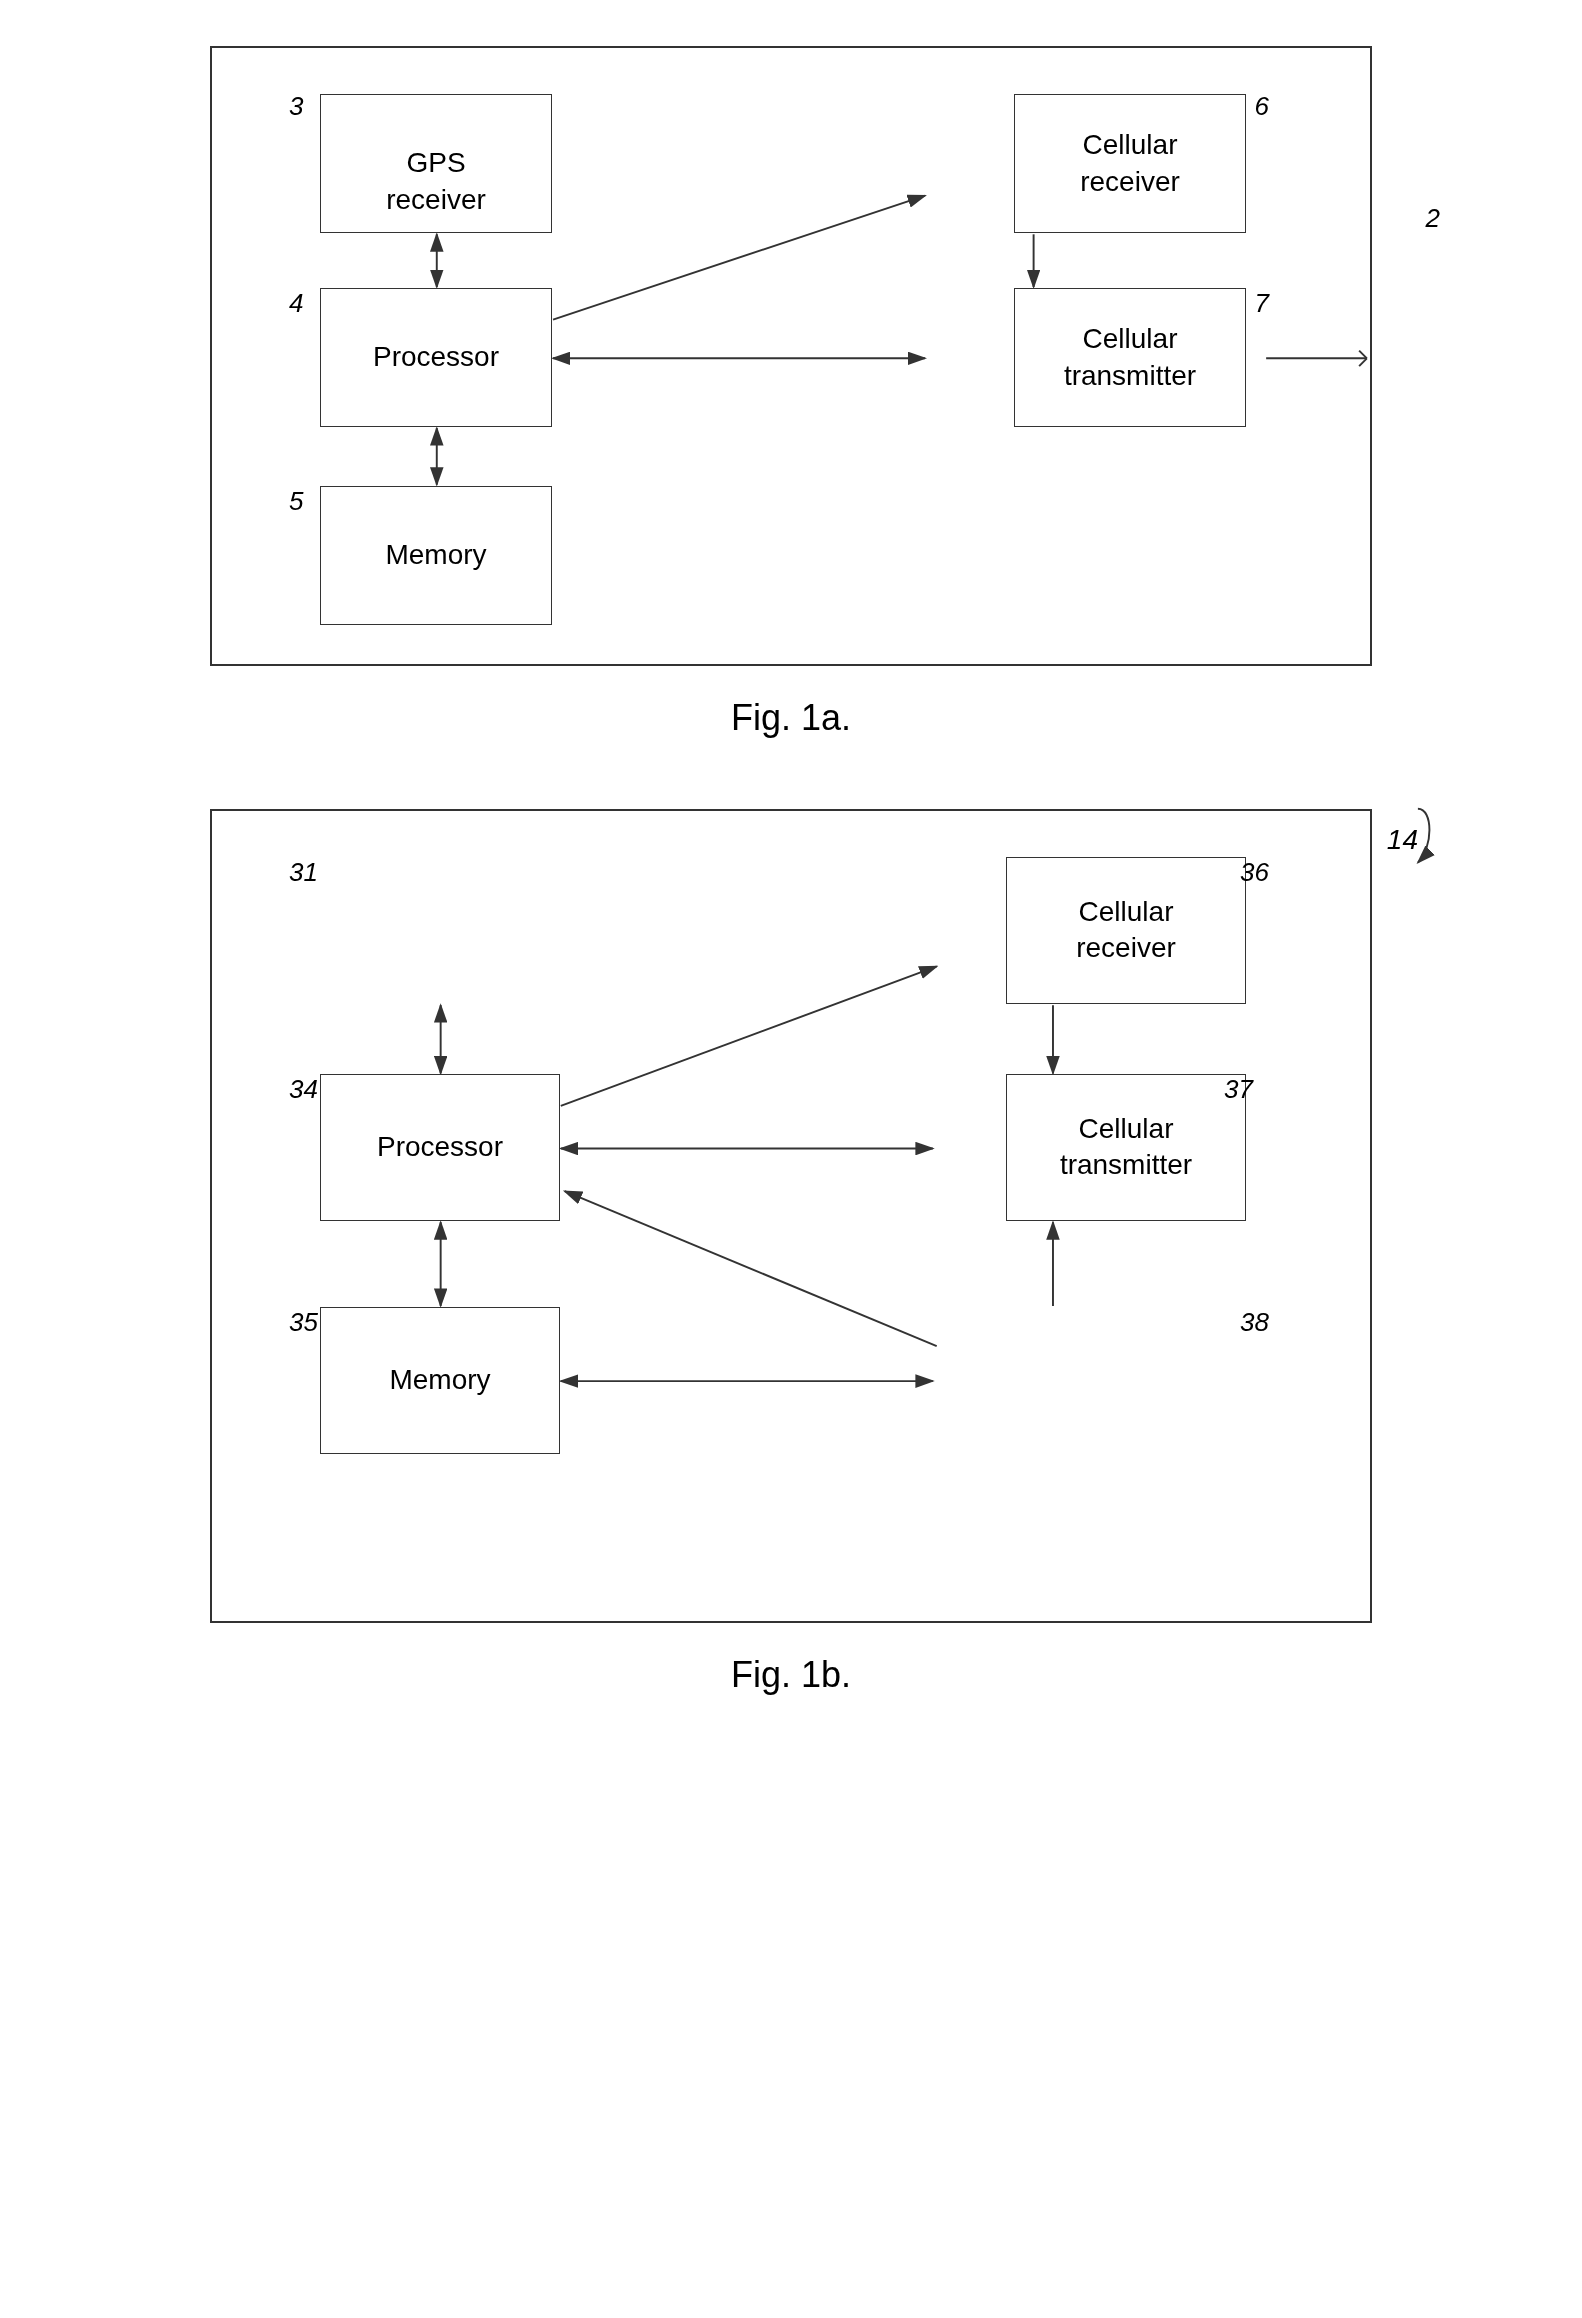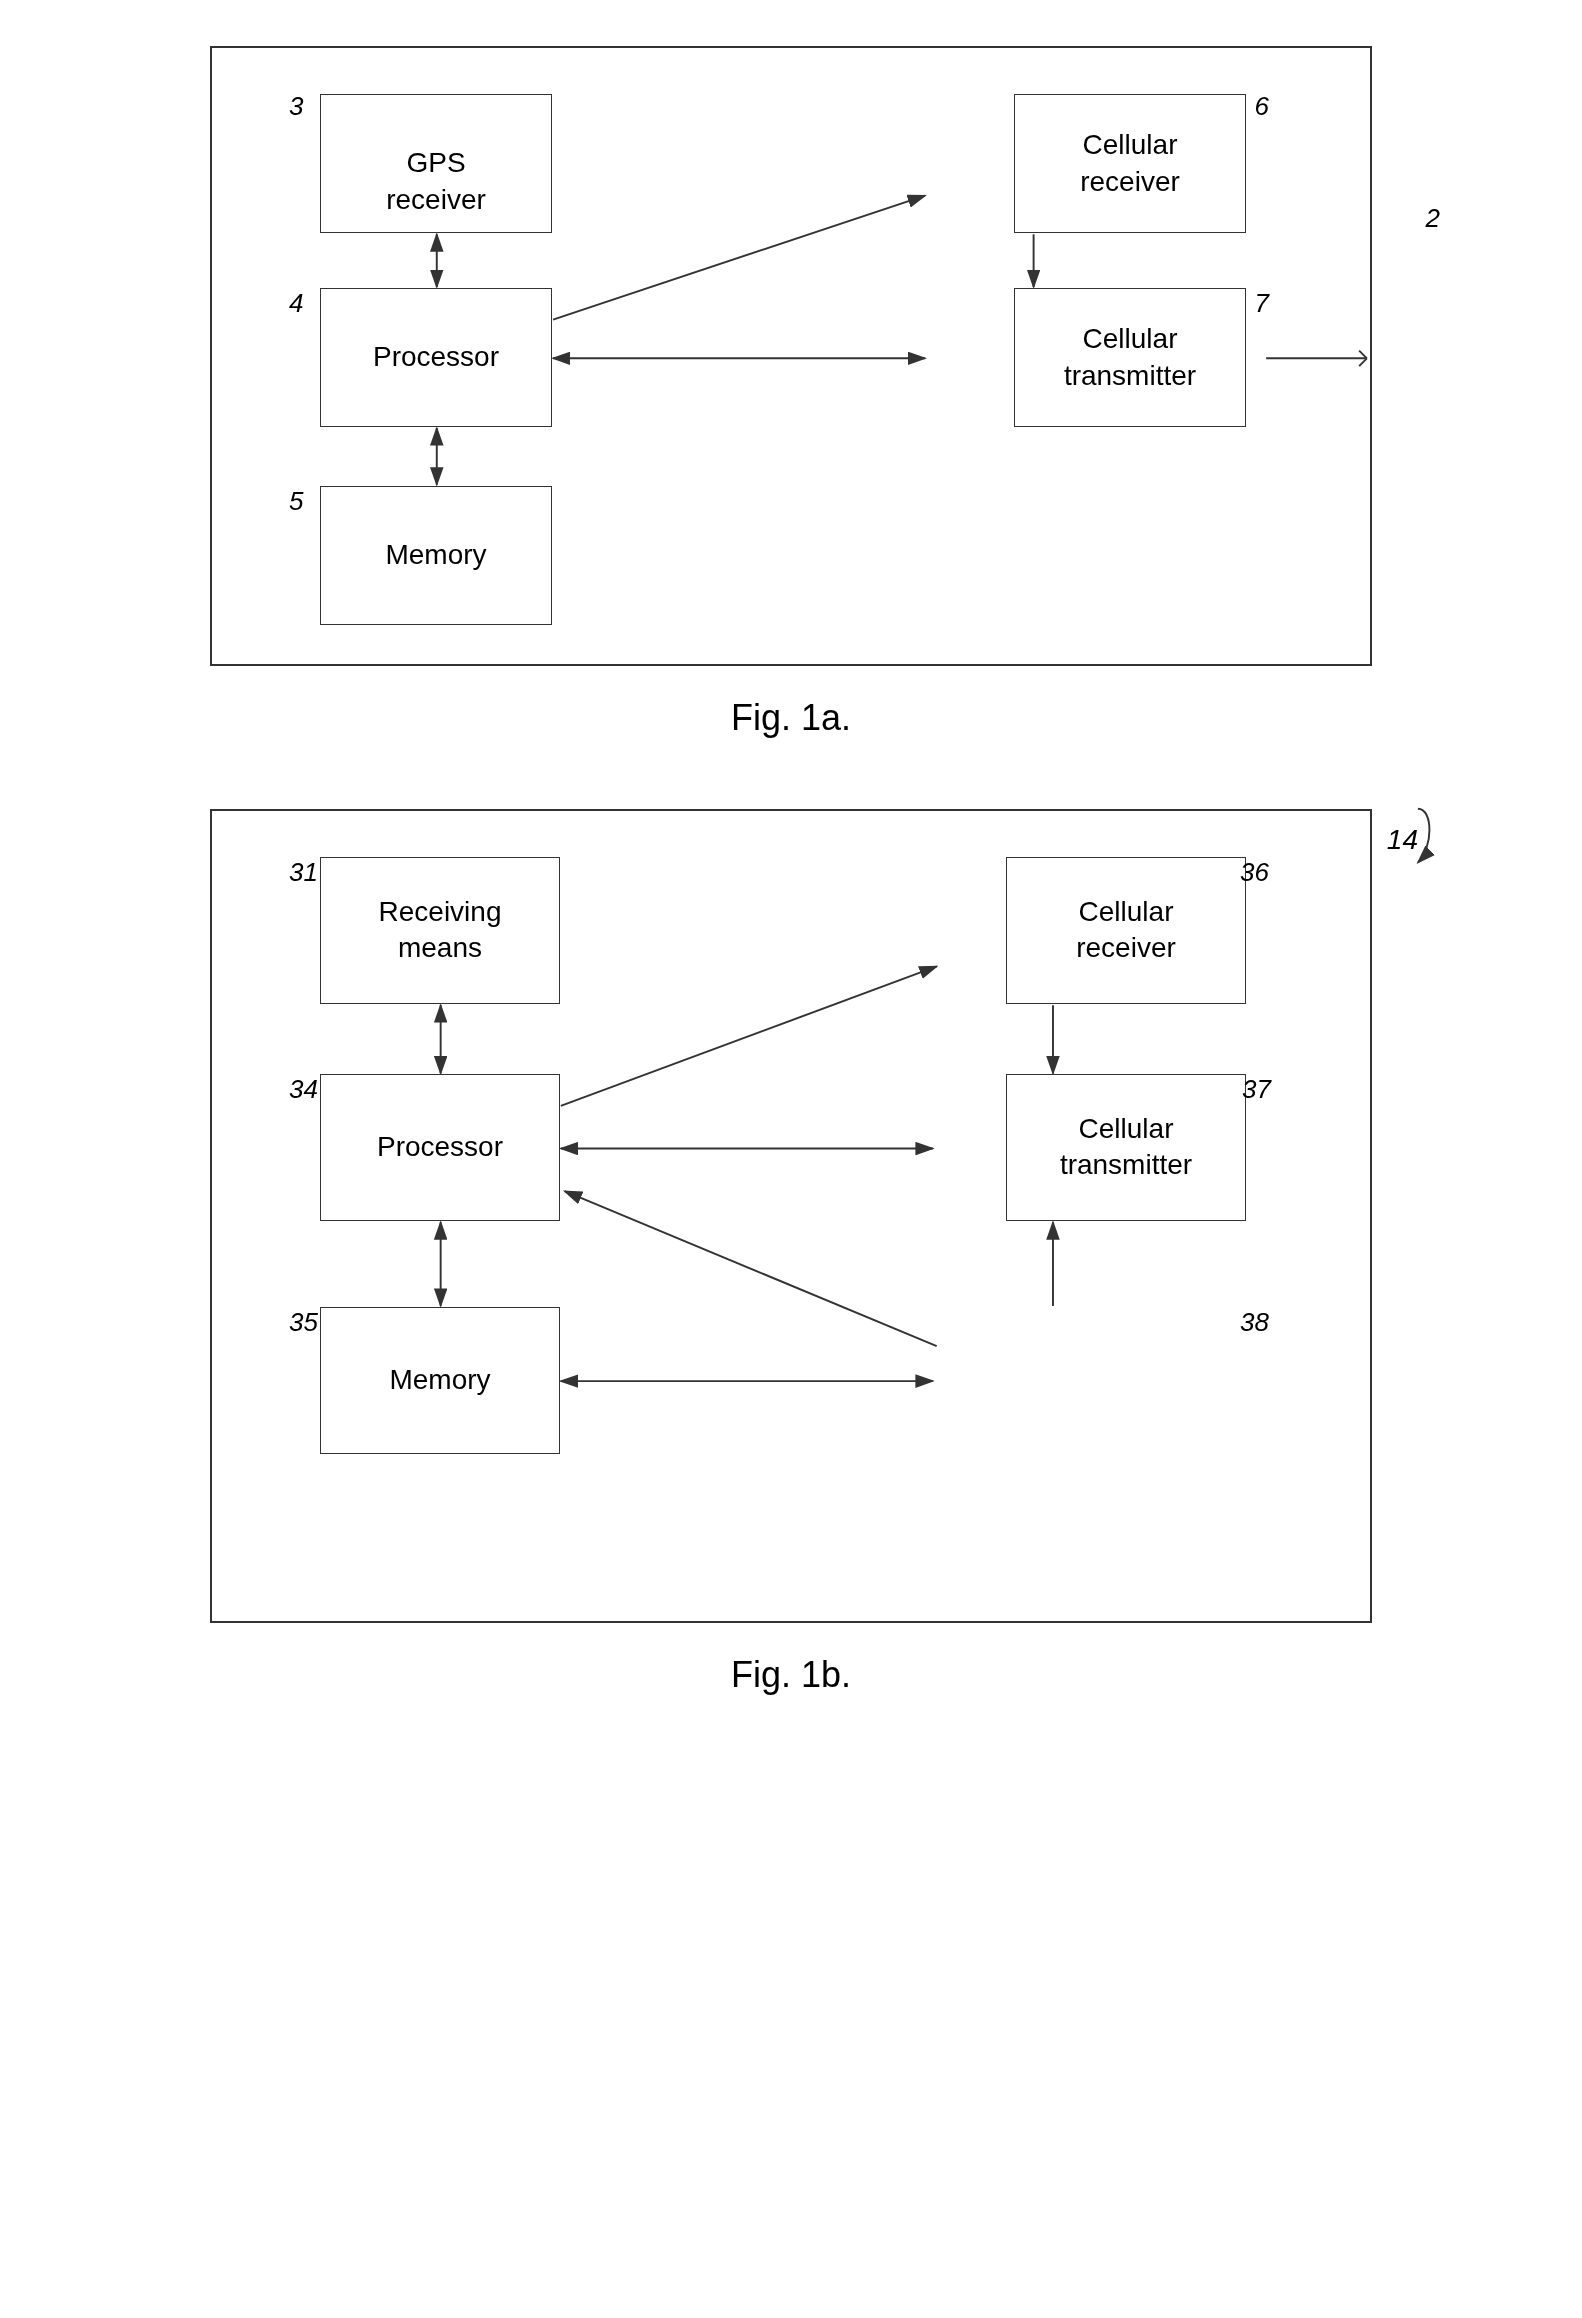--- a/index.html
+++ b/index.html
@@ -157,42 +157,38 @@
         <marker id="arr14" markerWidth="10" markerHeight="7" refX="9" refY="3.5" orient="auto">
           <polygon points="0 0, 10 3.5, 0 7" fill="#333"></polygon>
         </marker>
       </defs>
       <path d="M 80 10 C 100 10, 100 60, 80 80" stroke="#333" stroke-width="2.5" fill="none" marker-end="url(#arr14)"></path>
     </svg>
   </div>
 
   <div class="fig-outer fig-1b">
 
-    <div class="block" style="left: 108px; top: 46px; width: 240px; height: 147px;">
-      <span style="white-space: pre-line;">Receiving
-means</span>
-    </div>
     <span class="ref-num" style="left: 77px; top: 46px;">31</span>
 
     <div class="block" style="right: 124px; top: 46px; width: 240px; height: 147px;">
       <span style="white-space: pre-line;">Cellular
 receiver</span>
     </div>
     <span class="ref-num" style="right: 101px; top: 46px;">36</span>
 
     <div class="block" style="left: 108px; top: 263px; width: 240px; height: 147px;">
       <span>Processor</span>
     </div>
     <span class="ref-num" style="left: 77px; top: 263px;">34</span>
 
     <div class="block" style="right: 124px; top: 263px; width: 240px; height: 147px;">
       <span style="white-space: pre-line;">Cellular
 transmitter</span>
     </div>
-    <span class="ref-num" style="right: 99px; top: 263px;">37</span>
+    <span class="ref-num" style="right: 117px; top: 263px;">37</span>
 
     <div class="block" style="left: 108px; top: 496px; width: 240px; height: 147px;">
       <span>Memory</span>
     </div>
     <span class="ref-num" style="left: 77px; top: 496px;">35</span>
 
     <span class="ref-num" style="right: 101px; top: 496px;">38</span>
 
     <svg class="arrow-svg" viewBox="0 0 1494 1044" width="1158" height="809">
       <defs>

